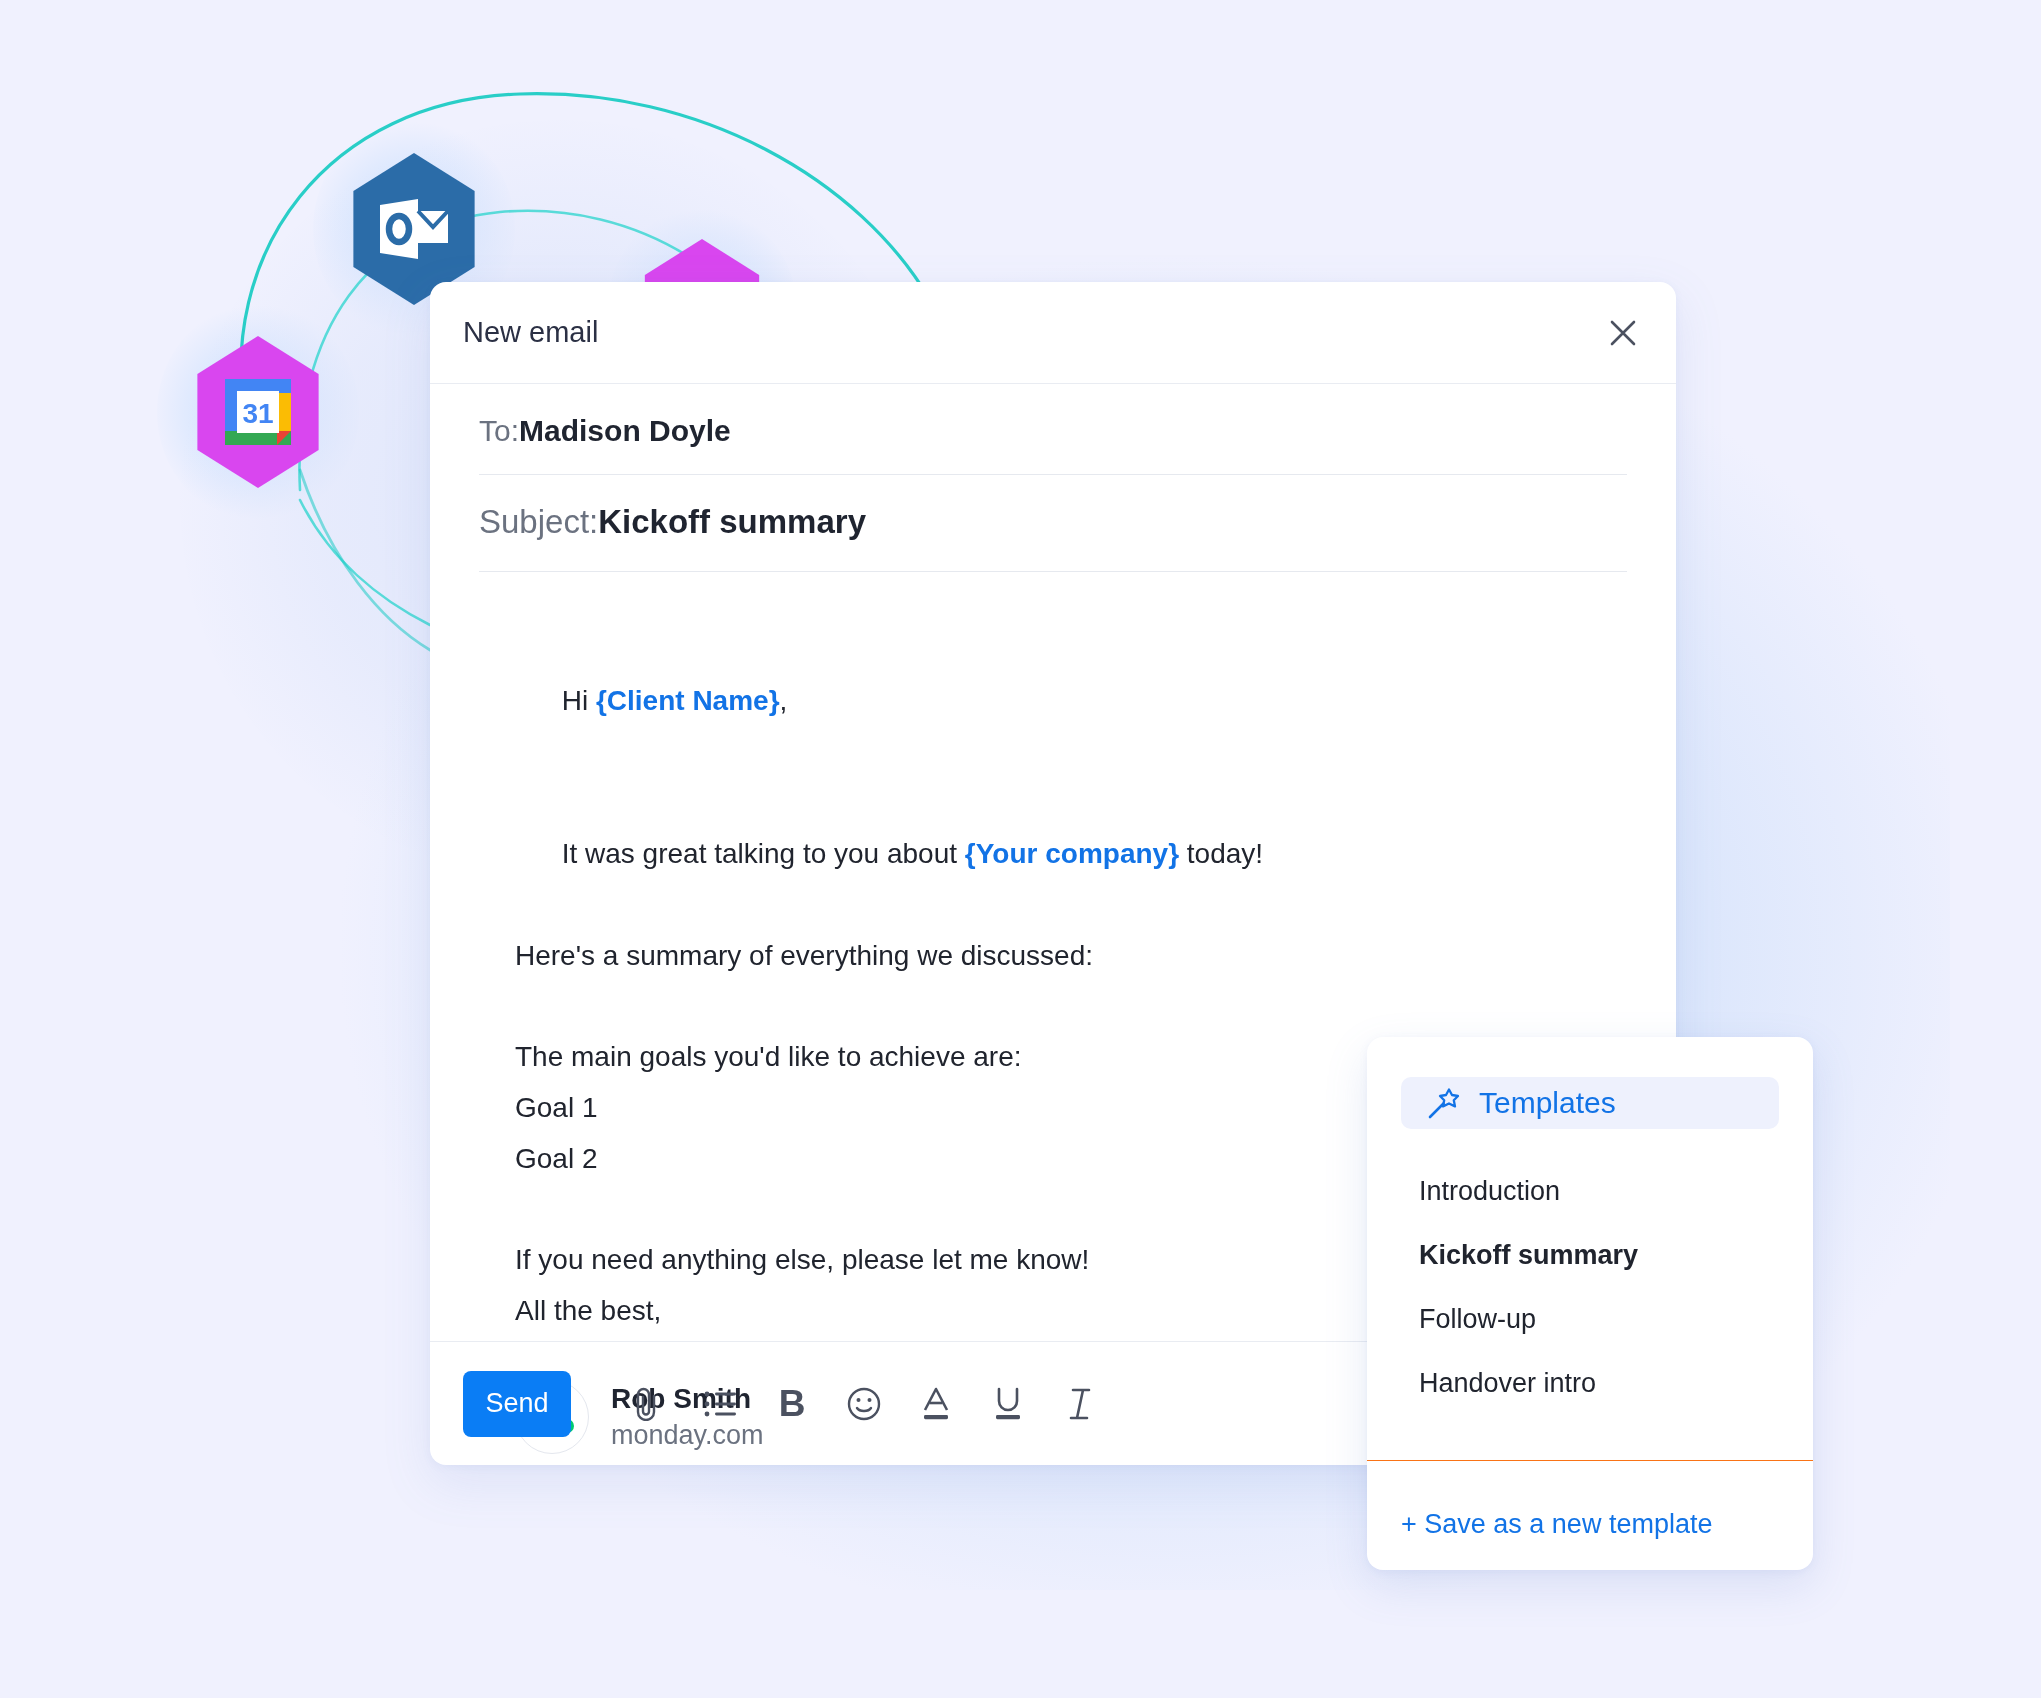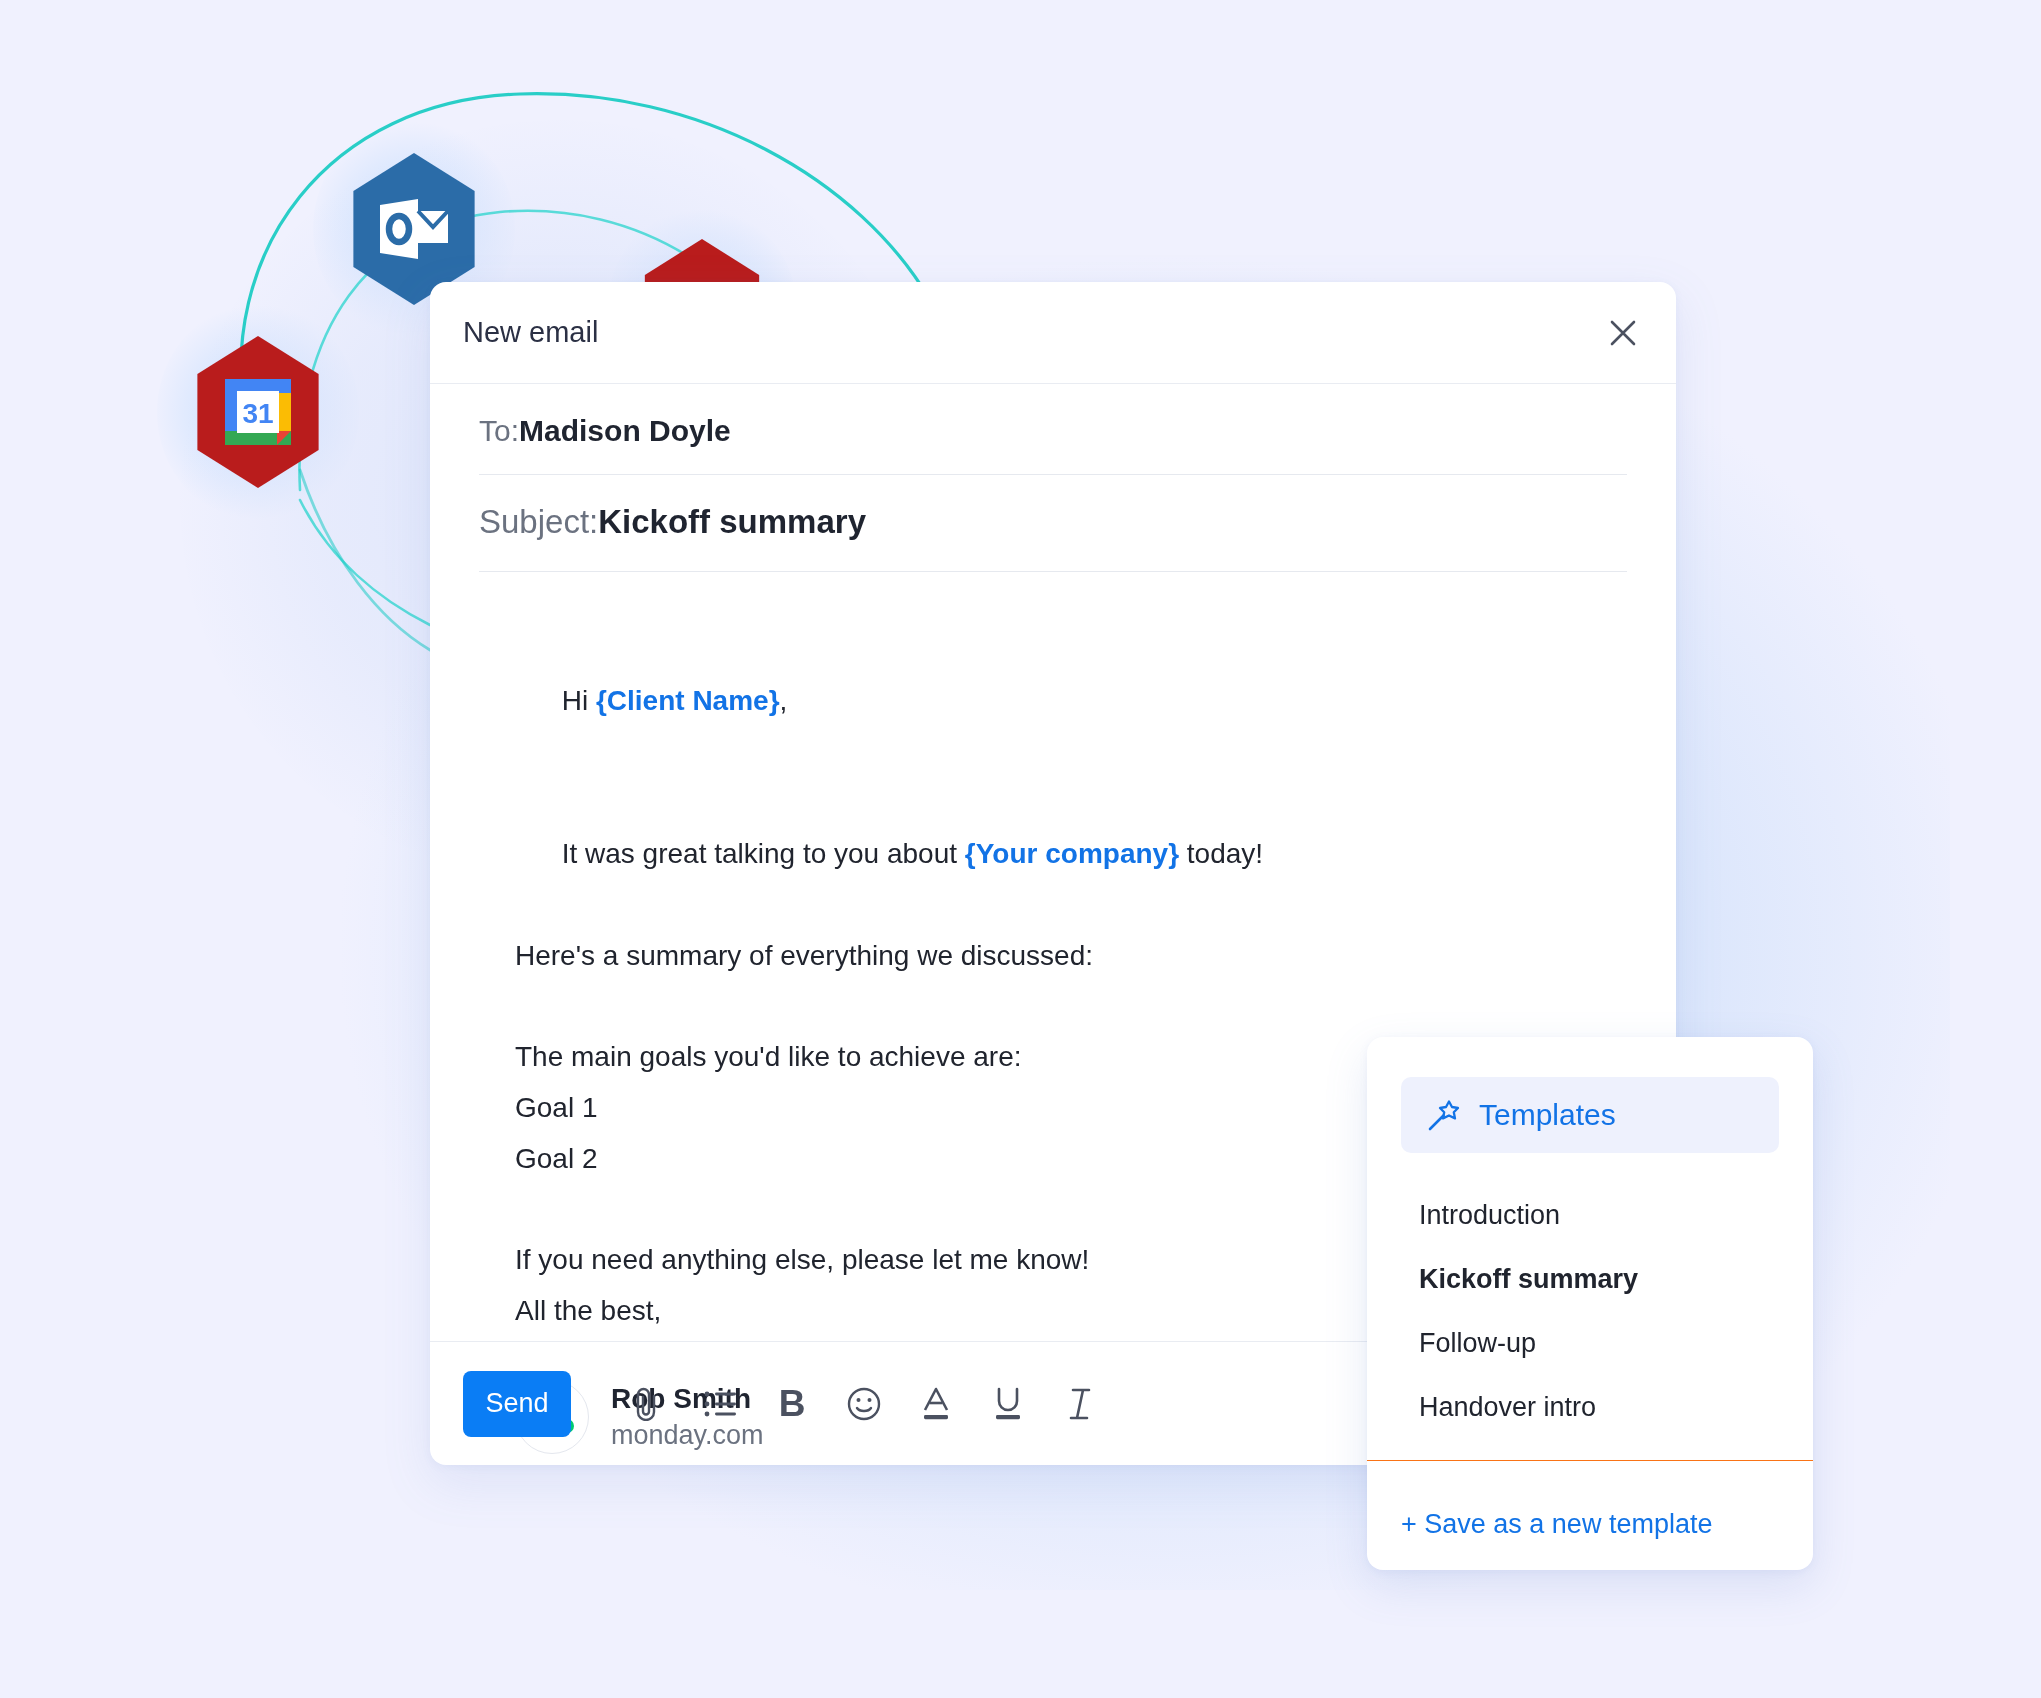--- a/index.html
+++ b/index.html
@@ -50,21 +50,21 @@
     justify-content: center;
   }
   .hex-shape {
     width: 100%; height: 100%;
     clip-path: polygon(50% 0%, 93.3% 25%, 93.3% 75%, 50% 100%, 6.7% 75%, 6.7% 25%);
     display: flex;
     align-items: center;
     justify-content: center;
     position: relative;
   }
-  .hex-white { background: #b91c1c; }
+  .hex-white { background: #d946ef; }
   .hex-blue  { background: #2b6ca8; }
 
   .hex-halo {
     position: absolute;
     left: -22%; top: -22%;
     width: 144%; height: 144%;
     border-radius: 50%;
     background: radial-gradient(circle, rgba(160,205,255,0.55) 0%, rgba(160,205,255,0.18) 50%, rgba(160,205,255,0) 72%);
     z-index: -1;
   }
@@ -205,21 +205,21 @@
     position: absolute;
     left: 1367px; top: 1037px;
     width: 446px; height: 533px;
     background: #ffffff;
     border-radius: 16px;
     box-shadow: 0 16px 44px rgba(100,130,200,0.16), 0 2px 8px rgba(100,130,200,0.08);
     overflow: hidden;
   }
   .templates-head {
     margin: 40px 34px 0;
-    height: 76px;
+    height: 52px;
     background: #eef1fd;
     border-radius: 10px;
     display: flex;
     align-items: center;
     gap: 18px;
     padding-left: 26px;
     cursor: pointer;
   }
   .templates-head-label {
     font-size: 30px;

